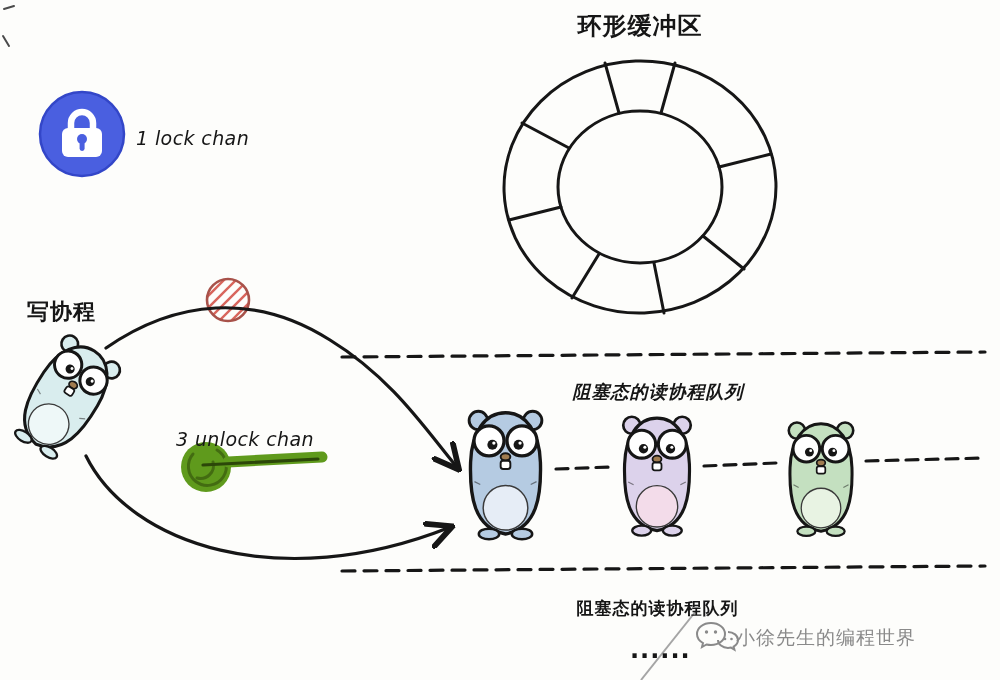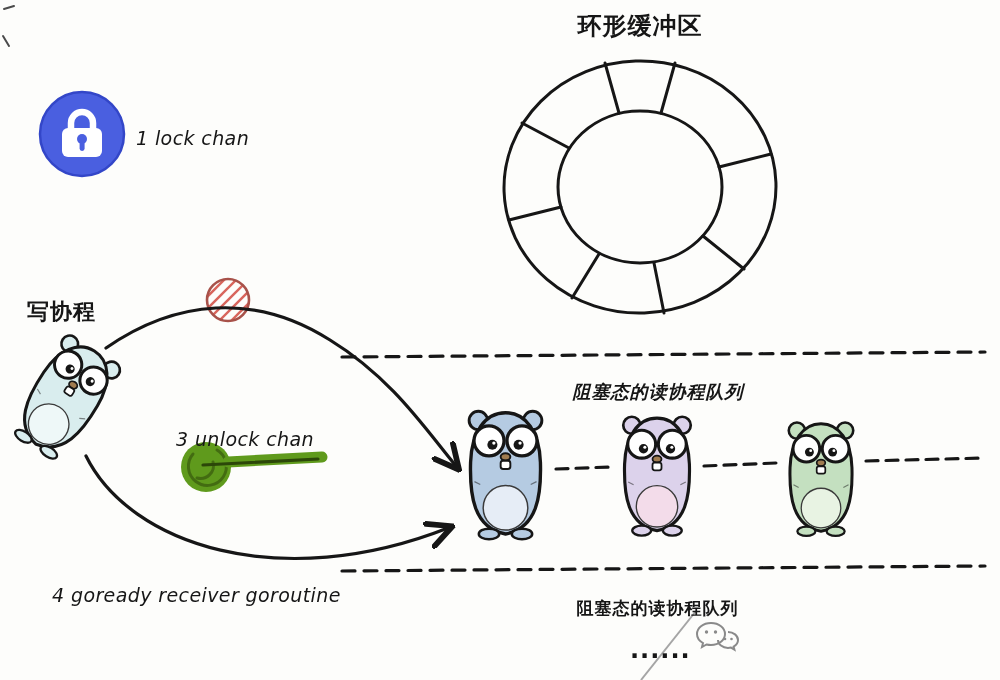--- a/index.html
+++ b/index.html
@@ -175,20 +175,20 @@
 
   <div class="label hand" style="left:136px; top:127px;">1 lock chan</div>
 
 
   <div class="label cjk" style="left:27px; top:297px;">写协程</div>
 
   <div class="label hand" style="left:176px; top:408px;margin-top:20px;">3 unlock chan</div>
 
   <div class="label cjk center" style="left:538px; top:380px; width:240px; font-size:18px;font-style:italic;">阻塞态的读协程队列</div>
 
-  <div class="label hand" style="left:52px; top:584px;">4 goready receiver goroutine</div>
 
   <div class="label cjk center" style="left:565px; top:597px; width:185px; font-size:17px;">阻塞态的读协程队列</div>
 
   <div class="label ellipsis" style="left:630px; top:636px;">......</div>
 
+  <div class="label wm" style="left:736px; top:625px;">小徐先生的编程世界</div>
 
 </div>
 
 </body></html>

